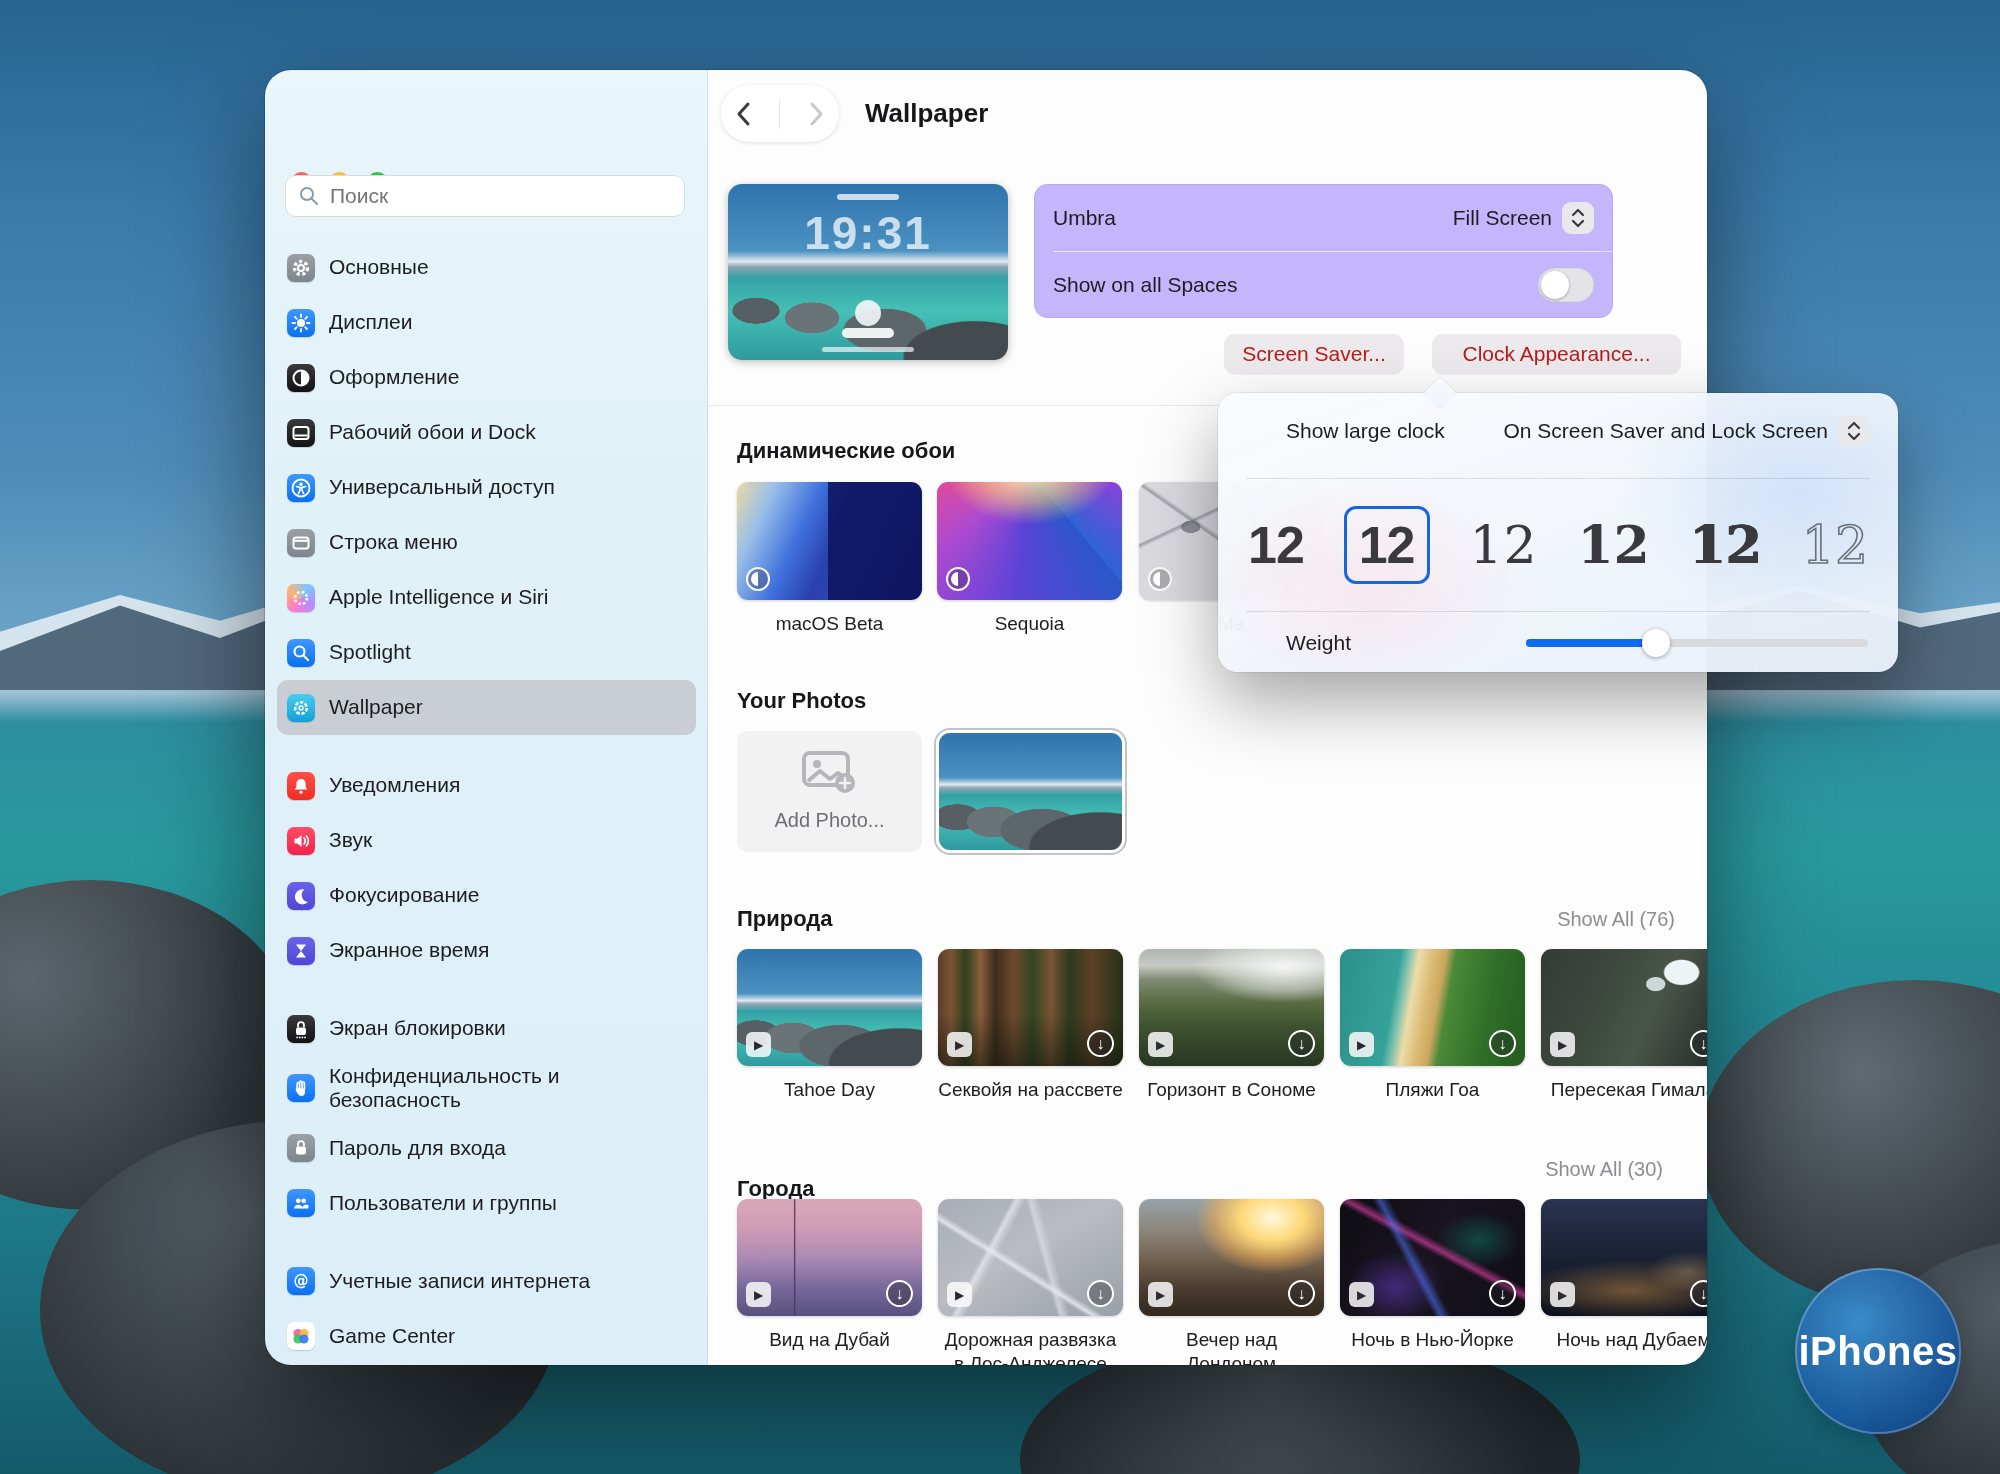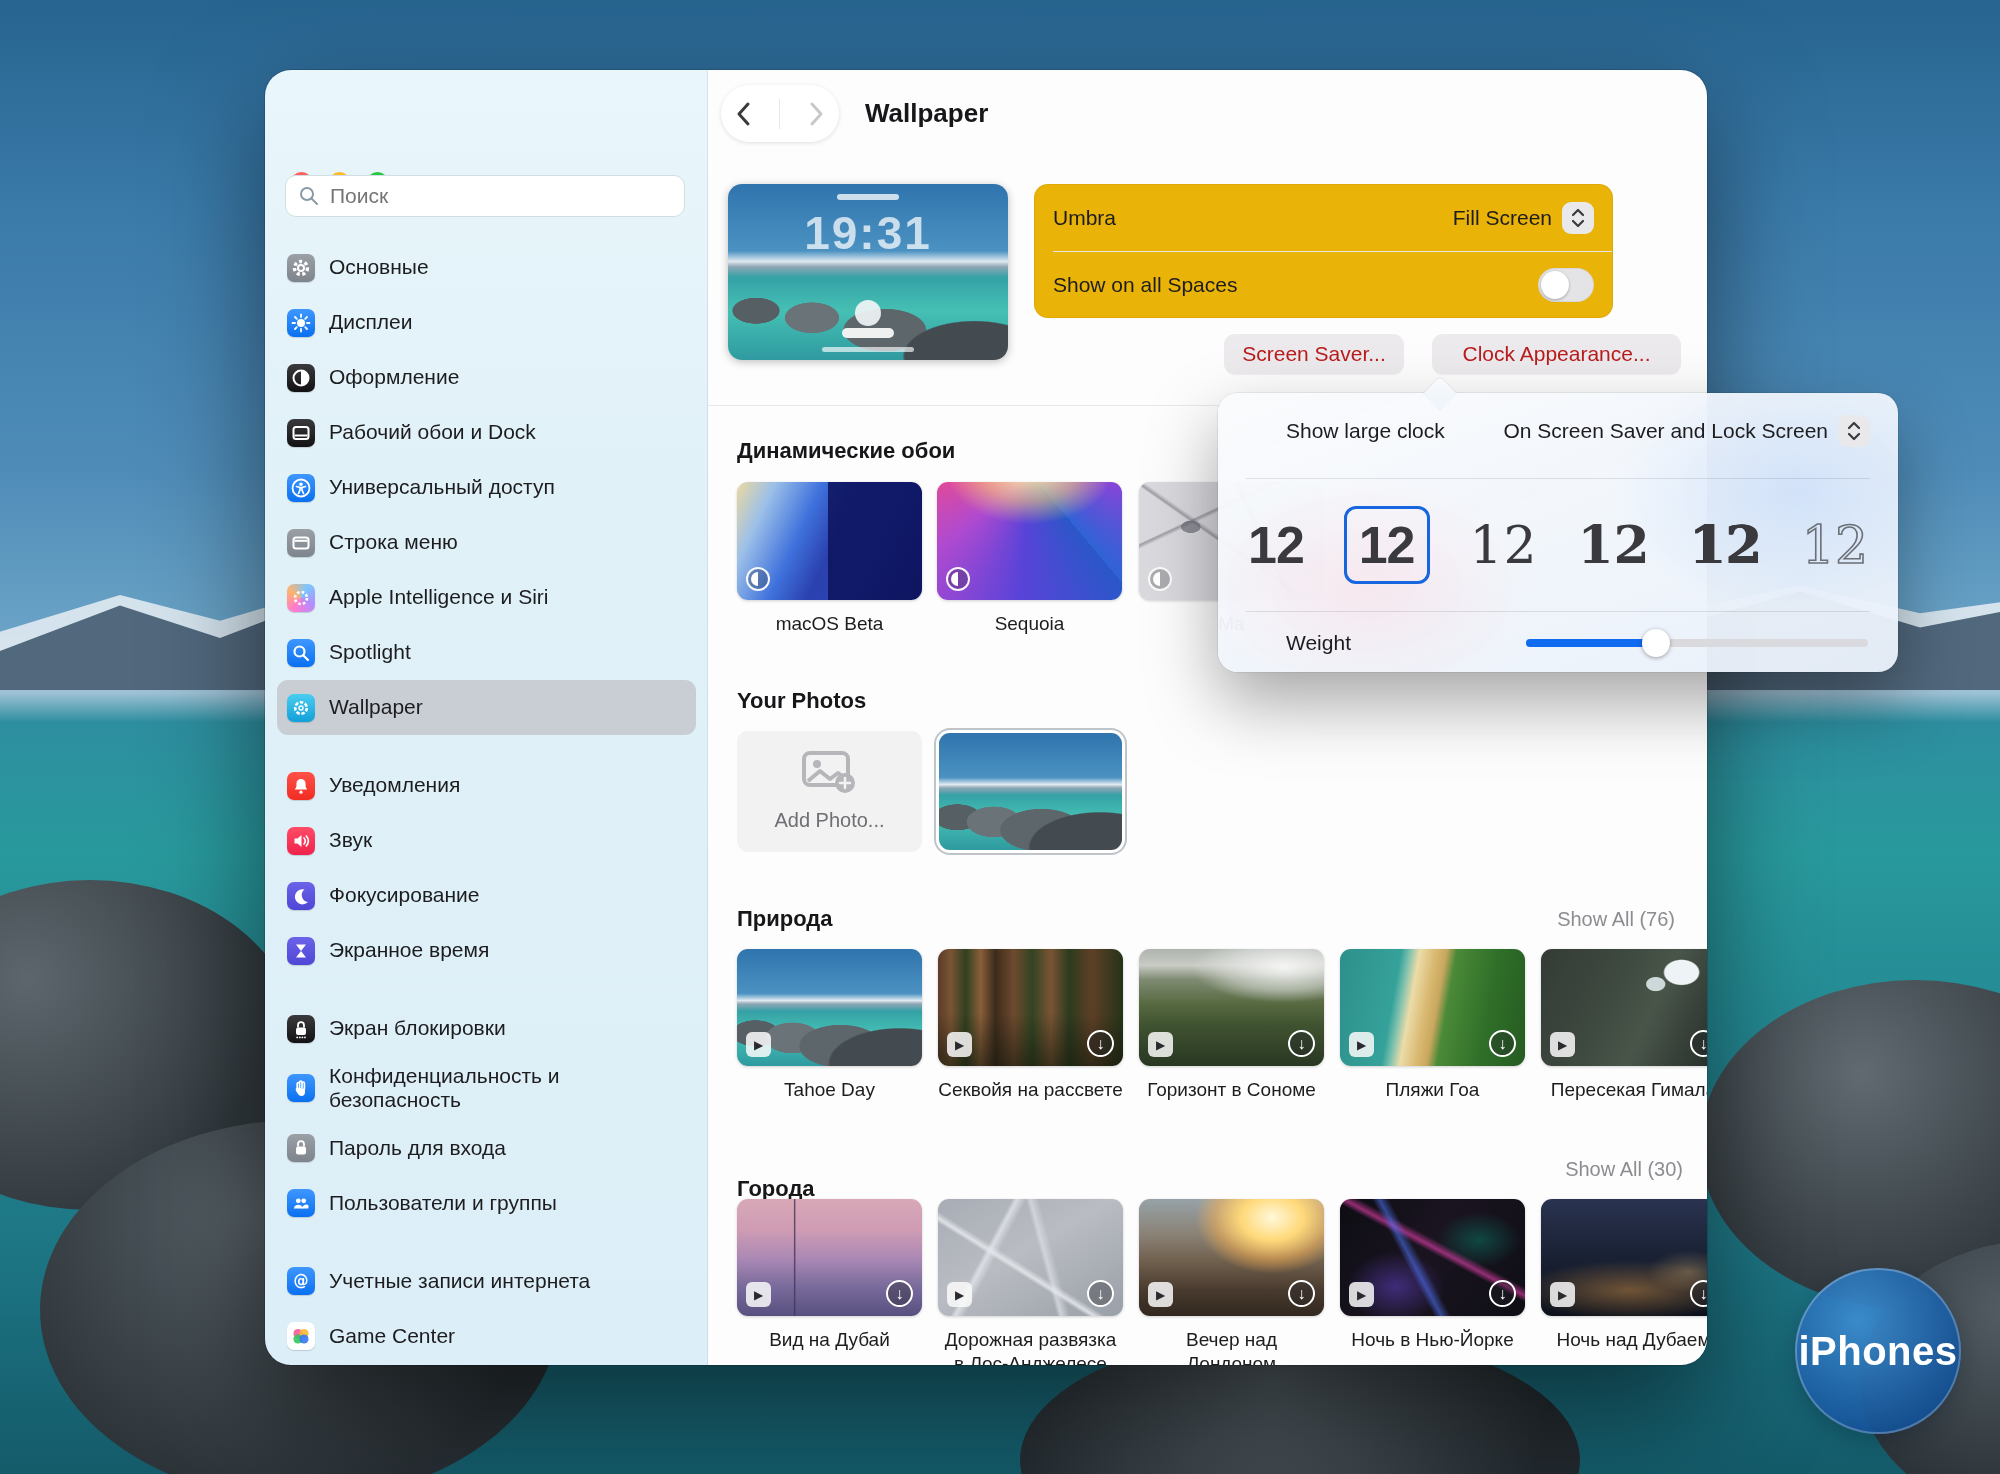--- a/index.html
+++ b/index.html
@@ -63,21 +63,21 @@
     radial-gradient(70px 36px at 56% 83%, #5d666b 58%, rgba(0,0,0,0) 60%),
     radial-gradient(46px 26px at 30% 76%, #6a7377 58%, rgba(0,0,0,0) 60%),
     radial-gradient(40px 22px at 10% 72%, #565f64 58%, rgba(0,0,0,0) 60%),
     linear-gradient(180deg,#2f74ad 0%,#4b92c2 38%,#dfe9ef 44%,#8fa6b5 47%,#35a1a6 53%,#45c0b4 72%,#2f9aa0 100%); }
   .preview .notch { position:absolute; left:50%; top:10px; width:62px; height:6px; margin-left:-31px; border-radius:3px; background:rgba(255,255,255,.75); }
   .preview .ptime { position:absolute; left:0; right:0; top:22px; text-align:center; font-size:46px; font-weight:bold; letter-spacing:2px; color:rgba(255,255,255,.72); }
   .preview .avatar { position:absolute; left:50%; bottom:34px; width:26px; height:26px; margin-left:-13px; border-radius:50%; background:rgba(240,244,246,.92); }
   .preview .avatar-base { position:absolute; left:50%; bottom:22px; width:52px; height:10px; margin-left:-26px; border-radius:5px; background:rgba(255,255,255,.9); }
   .preview .homebar { position:absolute; left:50%; bottom:8px; width:92px; height:5px; margin-left:-46px; border-radius:3px; background:rgba(255,255,255,.65); }
 
-  .top-card { position:absolute; left:326px; top:114px; width:579px; height:134px; background:#eab308; border:1px solid rgba(0,0,0,.05); border-radius:14px; }
+  .top-card { position:absolute; left:326px; top:114px; width:579px; height:134px; background:#c4b5fd; border:1px solid rgba(0,0,0,.05); border-radius:14px; }
   .card-row { height:66px; display:flex; align-items:center; padding:0 18px; justify-content:space-between; }
   .card-div { height:1px; background:#e6e6e8; margin-left:18px; }
   .card-label { font-size:21px; color:#1d1d1f; }
   .select-ctl { display:flex; align-items:center; gap:10px; }
   .stepper { width:32px; height:32px; border-radius:9px; background:#e9e9eb; display:flex; align-items:center; justify-content:center; }
   .toggle { width:56px; height:34px; border-radius:17px; background:#e4e4e6; border:1px solid rgba(0,0,0,.05); position:relative; }
   .toggle .knob { position:absolute; left:2px; top:2px; width:28px; height:28px; border-radius:50%; background:#ffffff; box-shadow:0 1px 3px rgba(0,0,0,.3); }
 
   .btn-row-btn { position:absolute; top:264px; height:40px; background:#eceaec; border:none; border-radius:11px; font-size:21px; color:#b91c1c; font-family:inherit; box-shadow:0 1px 1px rgba(0,0,0,.06); }
   .btn-screensaver { left:516px; width:180px; }
@@ -538,21 +538,21 @@
       </div>
       <div class="tile" style="left:833px; top:879px;">
         <div class="thumb thumb-himalaya" style="height:117px;">
             <span class="badge-play">▶</span>
             <span class="badge-dl">↓</span>
           </div>
         <div class="tile-label" style="white-space:nowrap; overflow:hidden;">Пересекая Гимала</div>
       </div>
 
       <div class="sec-title" style="left:29px; top:1086px;margin-top:20px;">Города</div>
-      <div class="show-all" style="right:24px; top:1088px;margin-left:44px;">Show All (30)</div>
+      <div class="show-all" style="right:44px; top:1088px;margin-left:44px;">Show All (30)</div>
 
       <div class="tile" style="left:29px; top:1129px;">
         <div class="thumb thumb-dubai-day" style="height:117px;">
             <span class="badge-play">▶</span>
             <span class="badge-dl">↓</span>
           </div>
         <div class="tile-label">Вид на Дубай</div>
       </div>
       <div class="tile" style="left:230px; top:1129px;">
         <div class="thumb thumb-la" style="height:117px;">

